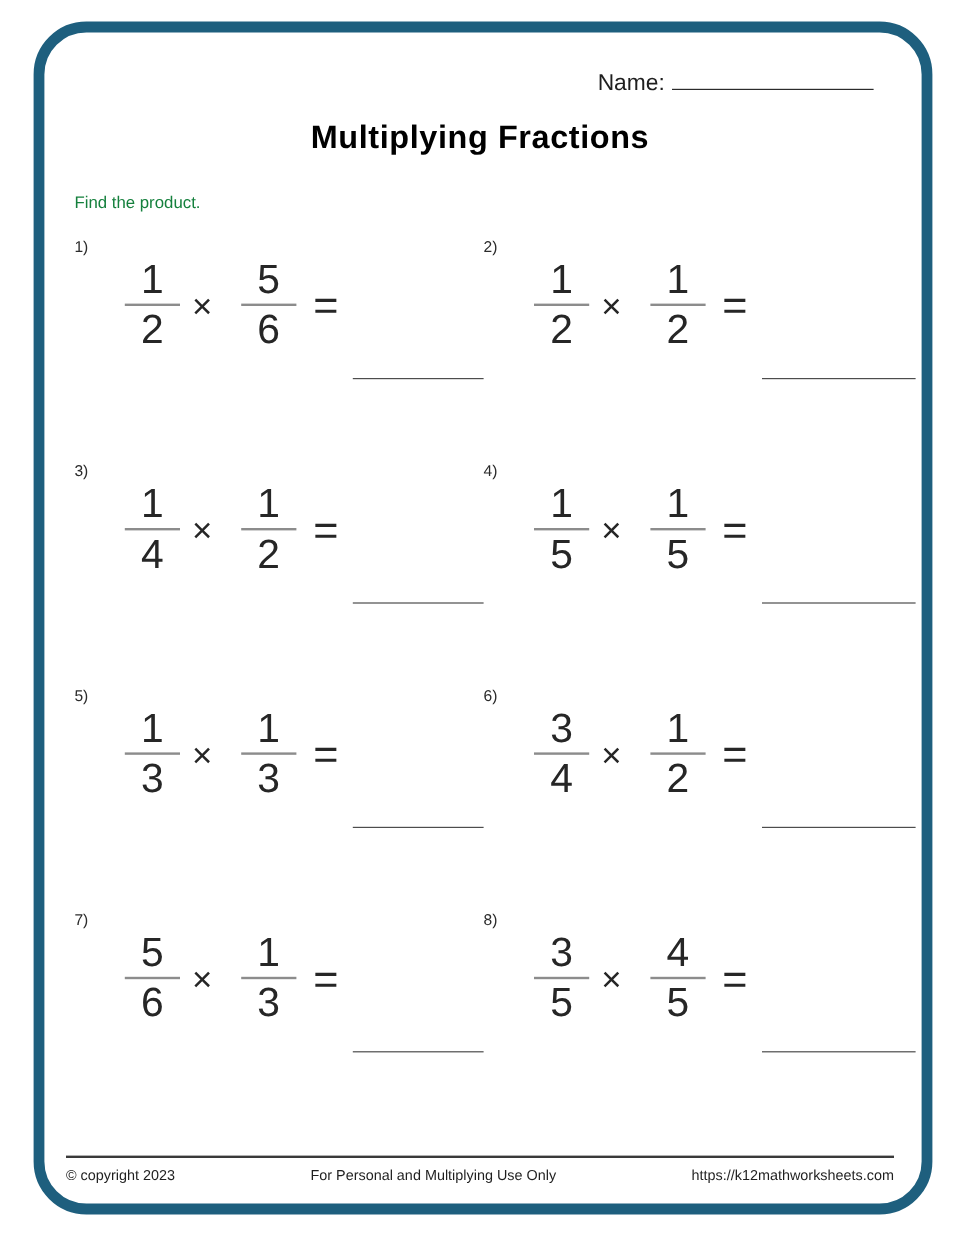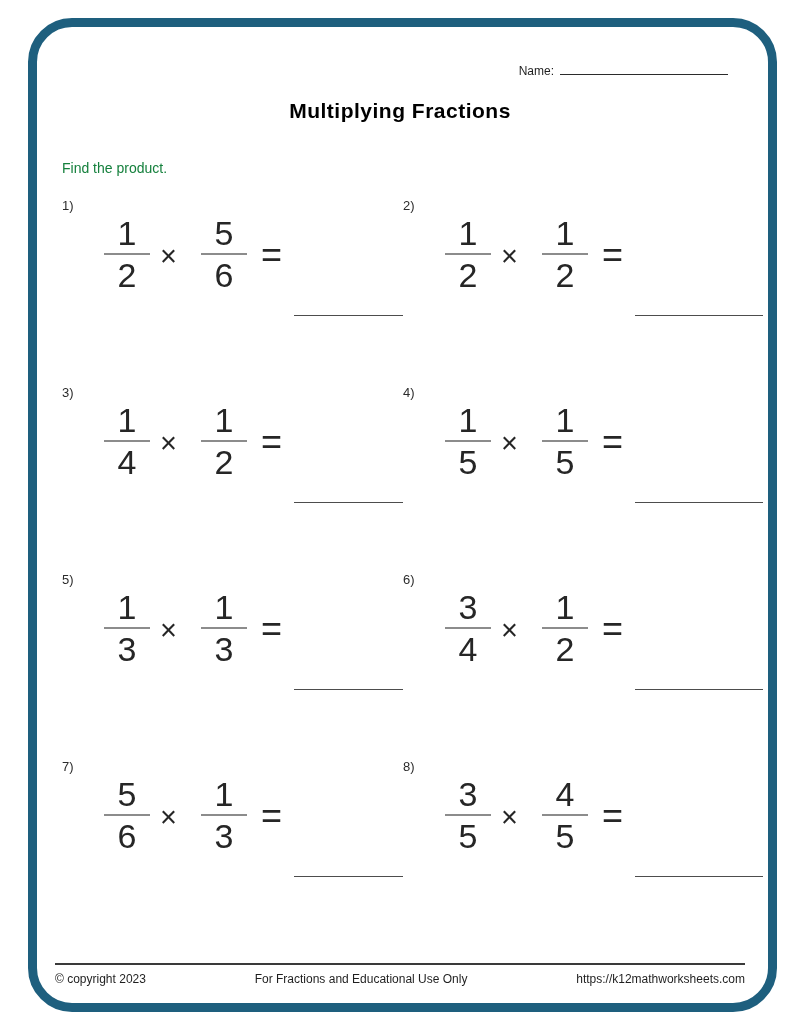--- a/index.html
+++ b/index.html
@@ -6,29 +6,29 @@
   body{
     width:800px;height:1035px;position:relative;background:#ffffff;
     font-family:"Liberation Sans",sans-serif;color:#1f1f1f;overflow:hidden;
   }
   .page-border{
     position:absolute;left:28px;top:18px;width:731px;height:976px;
     border:9px solid #1e5f7e;border-radius:44px;background:#ffffff;
   }
   .name-row{
     position:absolute;top:58px;left:0;width:728px;text-align:right;
-    font-size:12px;color:#1f1f1f;
+    font-size:19px;color:#1f1f1f;
   }
   .name-line{
     display:inline-block;width:168px;border-bottom:1.5px solid #2b2b2b;
     height:16px;margin-left:6px;vertical-align:baseline;
   }
   .title{
     position:absolute;top:99px;left:0;width:800px;text-align:center;
-    font-size:21px;font-weight:bold;color:#000000;letter-spacing:0.5px;
+    font-size:27px;font-weight:bold;color:#000000;letter-spacing:0.5px;
   }
   .instruction{
     position:absolute;top:160px;left:62px;font-size:14px;color:#15803d;
   }
   .problems{
     position:absolute;top:196px;left:62px;width:690px;
     display:grid;grid-template-columns:341px auto;grid-auto-rows:187px;
   }
   .problem{position:relative;padding-left:28px;padding-top:10px;display:flex;align-items:center;height:96px;}
   .pnum{position:absolute;left:0;top:2px;font-size:13px;color:#2b2b2b;}
@@ -199,15 +199,15 @@
     </span>
     <span class="eq">=</span>
     <span class="answer-line"></span>
   </div>
 
 </div>
 
 <div class="footer-line"></div>
 <div class="footer">
   <span>© copyright 2023</span>
-  <span>For Fractions and Educational Use Only</span>
+  <span>For Personal and Multiplying Use Only</span>
   <span>https://k12mathworksheets.com</span>
 </div>
 
 </body></html>

